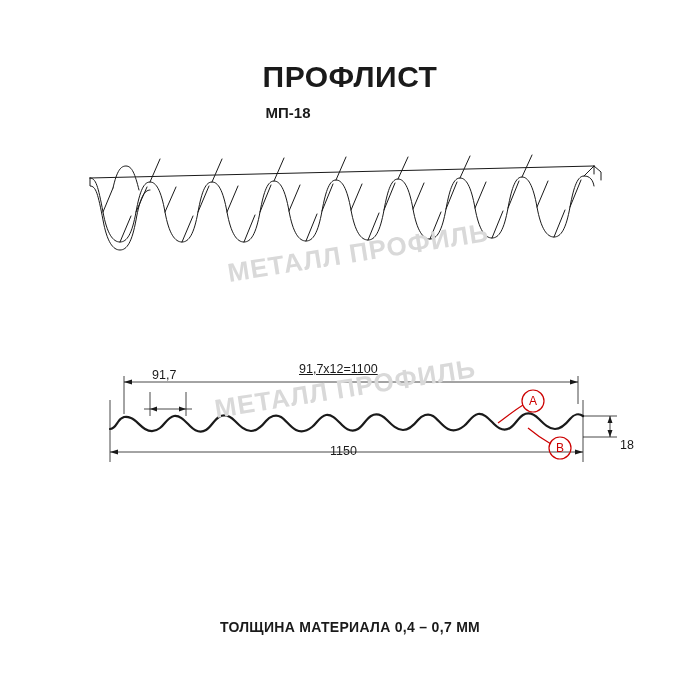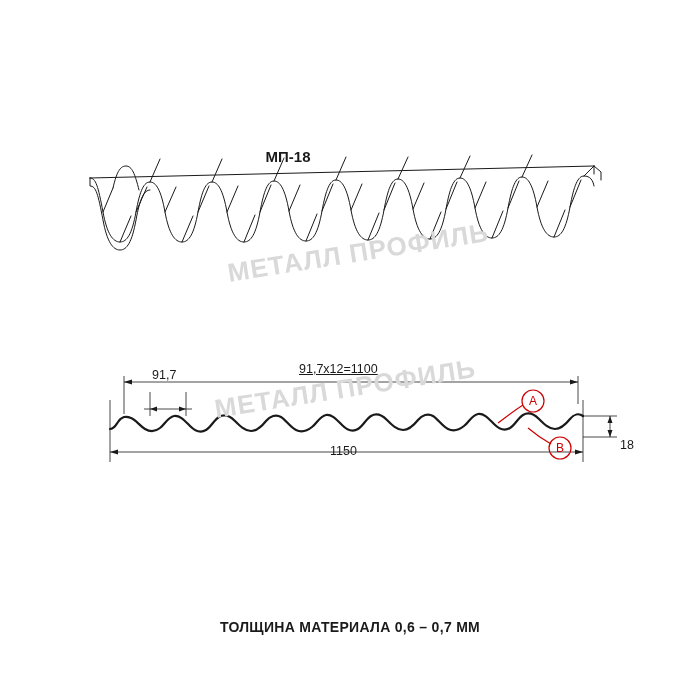--- a/index.html
+++ b/index.html
@@ -34,21 +34,20 @@
   }
   .subtitle {
     position: absolute;
     top: 104px;
     left: 0;
     width: 576px;
     text-align: center;
     font-size: 15px;
     font-weight: bold;
     color: #1a1a1a;
-    margin-top: 44px;
   }
   .footnote {
     position: absolute;
     top: 619px;
     left: 0;
     width: 700px;
     text-align: center;
     font-size: 14px;
     font-weight: bold;
     letter-spacing: 0.3px;
@@ -96,20 +95,21 @@
     font-size: 12px;
     color: #cc0000;
     font-weight: normal;
   }
 </style>
 </head>
 <body>
 
 <div class="sheet">
 
+  <div class="title">ПРОФЛИСТ</div>
   <div class="subtitle">МП-18</div>
 
   <svg class="drawing" viewBox="0 0 700 700" xmlns="http://www.w3.org/2000/svg">
     <g fill="none" stroke="#1a1a1a" stroke-width="1" stroke-linejoin="round" stroke-linecap="round">
 
       <path d="M90,178 L594,166"></path>
 
       <path d="M594,166 L601,172 L601,180"></path>
       <path d="M594,166 L594,174"></path>
 
@@ -272,15 +272,15 @@
   <div class="wm wm2">МЕТАЛЛ ПРОФИЛЬ</div>
 
   <div class="dimtext" style="top:362px; left:299px;text-decoration:underline;">91,7х12=1100</div>
   <div class="dimtext" style="top:368px; left:152px;">91,7</div>
   <div class="dimtext" style="top:444px; left:330px;">1150</div>
   <div class="dimtext" style="top:438px; left:620px;">18</div>
 
   <div class="callout-label" style="top:394px; left:529px;">A</div>
   <div class="callout-label" style="top:441px; left:556px;">B</div>
 
-  <div class="footnote">ТОЛЩИНА МАТЕРИАЛА 0,6 – 0,7 ММ</div>
+  <div class="footnote">ТОЛЩИНА МАТЕРИАЛА 0,4 – 0,7 ММ</div>
 
 </div>
 
 </body></html>

